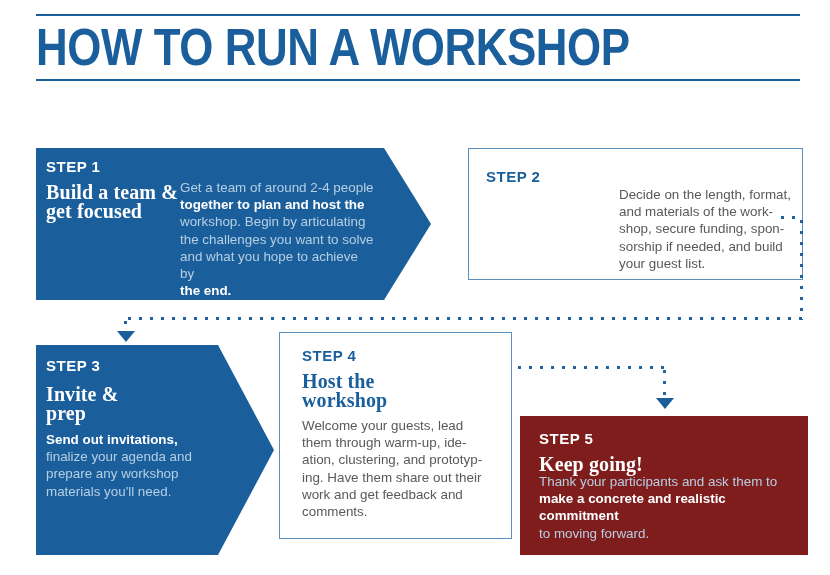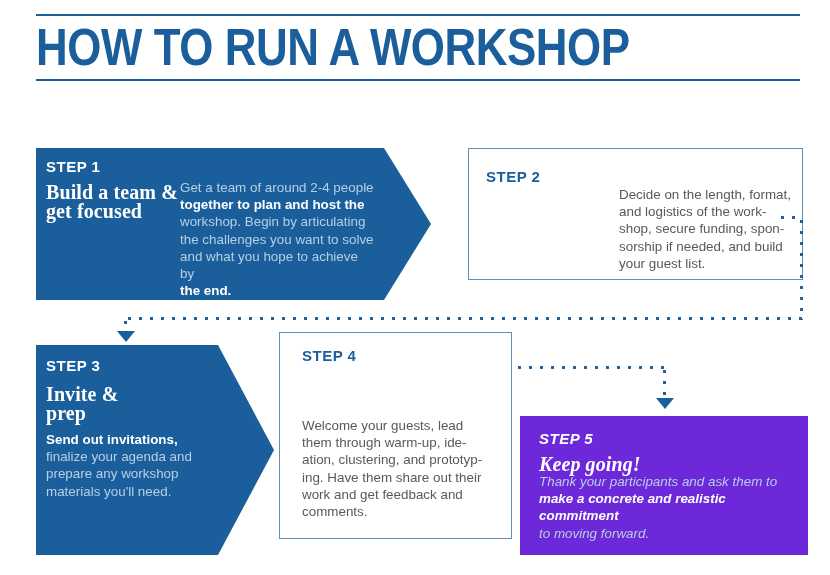--- a/index.html
+++ b/index.html
@@ -50,22 +50,21 @@
     transform-origin: left center;
   }
 
   
   .step { position: absolute; }
 
   .step-arrow {
     background: #1a5f9c;
   }
   .step-solid {
-    background: #6d28d9;
-    font-style: italic;
+    background: #7f1d1d;
   }
   .step-box {
     background: #ffffff;
     border: 1px solid #5b8fbe;
     box-sizing: border-box;
   }
 
   .step-label {
     position: absolute;
     font-size: 15px;
@@ -203,38 +202,40 @@
 <b>together to plan and host the</b>
 <span>workshop. Begin by articulating</span>
 <span>the challenges you want to solve</span>
 <span>and what you hope to achieve by</span>
 <b>the end.</b></div>
   </div>
 
   <div class="step step-box on-white" id="step2">
     <div class="step-label">STEP 2</div>
     <div class="step-body"><span>Decide on the length, format,</span>
-<span>and logistics of the work-</span>
+<span>and materials of the work-</span>
 <span>shop, secure funding, spon-</span>
 <span>sorship if needed, and build</span>
 <span>your guest list.</span></div>
   </div>
 
   <div class="step step-arrow on-blue" id="step3">
     <div class="step-label">STEP 3</div>
     <div class="step-head">Invite &amp;
 prep</div>
     <div class="step-body"><b>Send out invitations,</b>
 <span>finalize your agenda and</span>
 <span>prepare any workshop</span>
 <span>materials you'll need.</span></div>
   </div>
 
   <div class="step step-box on-white" id="step4">
     <div class="step-label">STEP 4</div>
+    <div class="step-head">Host the
+workshop</div>
     <div class="step-body"><span>Welcome your guests, lead</span>
 <span>them through warm-up, ide-</span>
 <span>ation, clustering, and prototyp-</span>
 <span>ing. Have them share out their</span>
 <span>work and get feedback and</span>
 <span>comments.</span></div>
   </div>
 
   <div class="step step-solid on-blue" id="step5">
     <div class="step-label">STEP 5</div>

